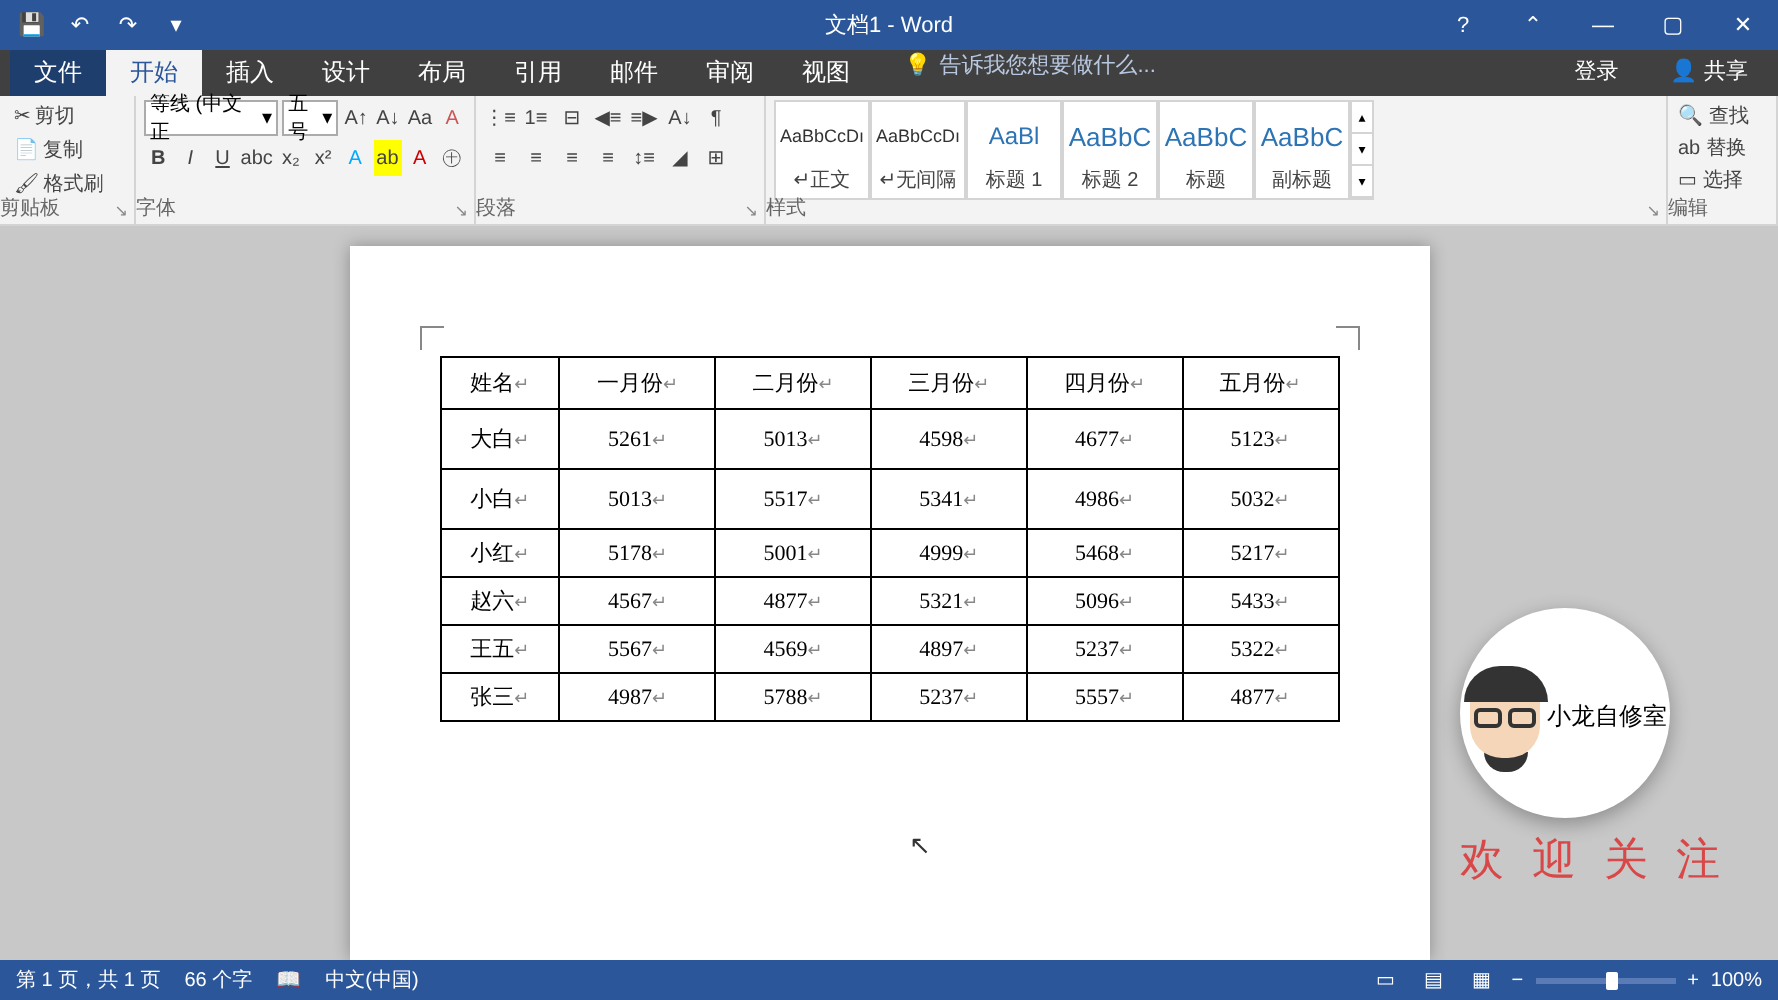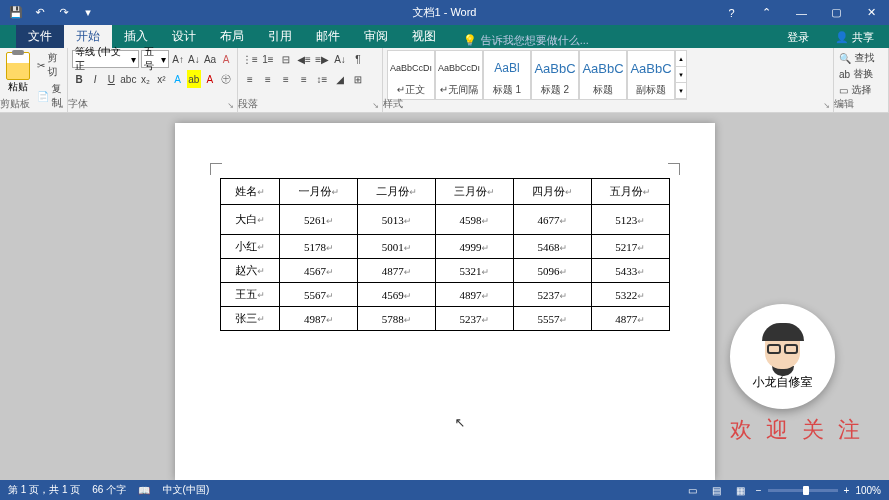--- a/index.html
+++ b/index.html
@@ -3,21 +3,21 @@
 <meta charset="utf-8">
 <style>
 *{margin:0;padding:0;box-sizing:border-box;font-family:"Microsoft YaHei","SimSun",sans-serif}
 body{width:889px;height:500px;overflow:hidden;background:#fff;font-size:11px;position:relative}
 .titlebar{height:25px;background:#2b579a;color:#fff;display:flex;align-items:center;position:relative}
 .qat{display:flex;align-items:center;padding-left:5px;gap:2px}
 .qat-btn{width:22px;height:22px;display:flex;align-items:center;justify-content:center;color:#fff;font-size:11px}
 .title{position:absolute;left:50%;transform:translateX(-50%);font-size:11px;color:#fff}
 .win-controls{position:absolute;right:0;display:flex}
 .win-btn{width:35px;height:25px;display:flex;align-items:center;justify-content:center;color:#fff;font-size:11px}
-.menubar{height:23px;background:#0f766e;display:flex;align-items:flex-end;padding-left:16px}
+.menubar{height:23px;background:#404040;display:flex;align-items:flex-start;padding-left:5px}
 .tab{padding:3px 12px;color:#fff;font-size:12px;cursor:pointer}
 .tab.file{background:#1e3e6e}
 .tab.active{background:#f3f3f3;color:#2b579a}
 .tell-me{margin-left:15px;color:#b8c7e0;font-size:11px;display:flex;align-items:center;gap:4px}
 .account{position:absolute;right:5px;display:flex;gap:6px}
 .account-btn{padding:3px 10px;color:#fff;font-size:11px}
 .ribbon{height:65px;background:#f3f3f3;border-bottom:1px solid #d4d4d4;display:flex}
 .group{border-right:1px solid #d4d4d4;padding:2px 4px;display:flex;flex-direction:column;position:relative}
 .group-label{position:absolute;bottom:1px;left:0;right:12px;text-align:left;font-size:10px;color:#666}
 .group-dialog{position:absolute;bottom:2px;right:3px;font-size:8px;color:#888}
@@ -54,21 +54,21 @@
 table.doc-table tr.hdr td{height:26px;font-weight:normal}
 table.doc-table tr.tall td{height:30px}
 .pmark{color:#888;font-size:9px}
 .statusbar{height:20px;background:#2b579a;color:#fff;display:flex;align-items:center;padding:0 8px;font-size:10px;position:absolute;bottom:0;width:100%}
 .statusbar>span{margin-right:12px}
 .zoom-area{position:absolute;right:8px;display:flex;align-items:center;gap:6px}
 .zoom-slider{width:70px;height:3px;background:#5a7bb5;position:relative}
 .zoom-slider::before{content:"";position:absolute;left:50%;top:-3px;width:6px;height:9px;background:#fff;border-radius:1px}
 .view-btn{width:18px;height:14px;display:flex;align-items:center;justify-content:center}
 .watermark{position:absolute;right:15px;bottom:35px;text-align:center}
-.wm-circle{width:105px;height:105px;background:#fff;border-radius:50%;box-shadow:0 3px 10px rgba(0,0,0,0.3);display:flex;flex-direction:column;align-items:center;justify-content:center;position:relative}
+.wm-circle{width:105px;height:105px;background:#fff;border-radius:50%;box-shadow:0 3px 10px rgba(0,0,0,0.3);display:flex;align-items:center;justify-content:center;position:relative}
 .wm-face{width:42px;height:48px;position:relative}
 .wm-hair{width:42px;height:18px;background:#333;border-radius:20px 20px 0 0}
 .wm-head{width:35px;height:28px;background:#f5d6b8;border-radius:0 0 16px 16px;margin:0 auto;position:relative}
 .wm-glasses{position:absolute;top:3px;left:2px;right:2px;height:10px;display:flex;gap:3px}
 .wm-glasses::before,.wm-glasses::after{content:"";flex:1;border:2px solid #333;border-radius:3px}
 .wm-beard{width:22px;height:10px;background:#333;margin:-3px auto 0;border-radius:0 0 10px 10px}
 .wm-text{font-size:12px;font-family:KaiTi,SimSun;margin-top:3px}
 .wm-subtitle{font-size:22px;color:#d94848;font-family:KaiTi,STKaiti;letter-spacing:14px;margin-top:6px}
 .cursor-icon{position:absolute;bottom:50px;left:280px;font-size:13px;color:#333}
 </style>
@@ -108,24 +108,20 @@
   </div>
   <div class="account">
     <div class="account-btn">登录</div>
     <div class="account-btn">👤 <span>共享</span></div>
   </div>
 </div>
 
 <div class="ribbon">
   <div class="group clipboard">
     <div class="clip-row">
-      <div class="paste-btn">
-        <div class="paste-icon"></div>
-        <span style="font-size:10px">粘贴</span>
-      </div>
       <div class="clip-right">
         <div class="clip-item">✂ <span>剪切</span></div>
         <div class="clip-item">📄 <span>复制</span></div>
         <div class="clip-item">🖌 <span>格式刷</span></div>
       </div>
     </div>
     <div class="group-label">剪贴板</div>
     <div class="group-dialog">↘</div>
   </div>
 
@@ -248,20 +244,28 @@
             <td>五月份<span class="pmark">↵</span></td>
           </tr>
           <tr class="tall">
             <td>大白<span class="pmark">↵</span></td>
             <td>5261<span class="pmark">↵</span></td>
             <td>5013<span class="pmark">↵</span></td>
             <td>4598<span class="pmark">↵</span></td>
             <td>4677<span class="pmark">↵</span></td>
             <td>5123<span class="pmark">↵</span></td>
           </tr>
+          <tr class="tall">
+            <td>小白<span class="pmark">↵</span></td>
+            <td>5013<span class="pmark">↵</span></td>
+            <td>5517<span class="pmark">↵</span></td>
+            <td>5341<span class="pmark">↵</span></td>
+            <td>4986<span class="pmark">↵</span></td>
+            <td>5032<span class="pmark">↵</span></td>
+          </tr>
           <tr>
             <td>小红<span class="pmark">↵</span></td>
             <td>5178<span class="pmark">↵</span></td>
             <td>5001<span class="pmark">↵</span></td>
             <td>4999<span class="pmark">↵</span></td>
             <td>5468<span class="pmark">↵</span></td>
             <td>5217<span class="pmark">↵</span></td>
           </tr>
           <tr>
             <td>赵六<span class="pmark">↵</span></td>

